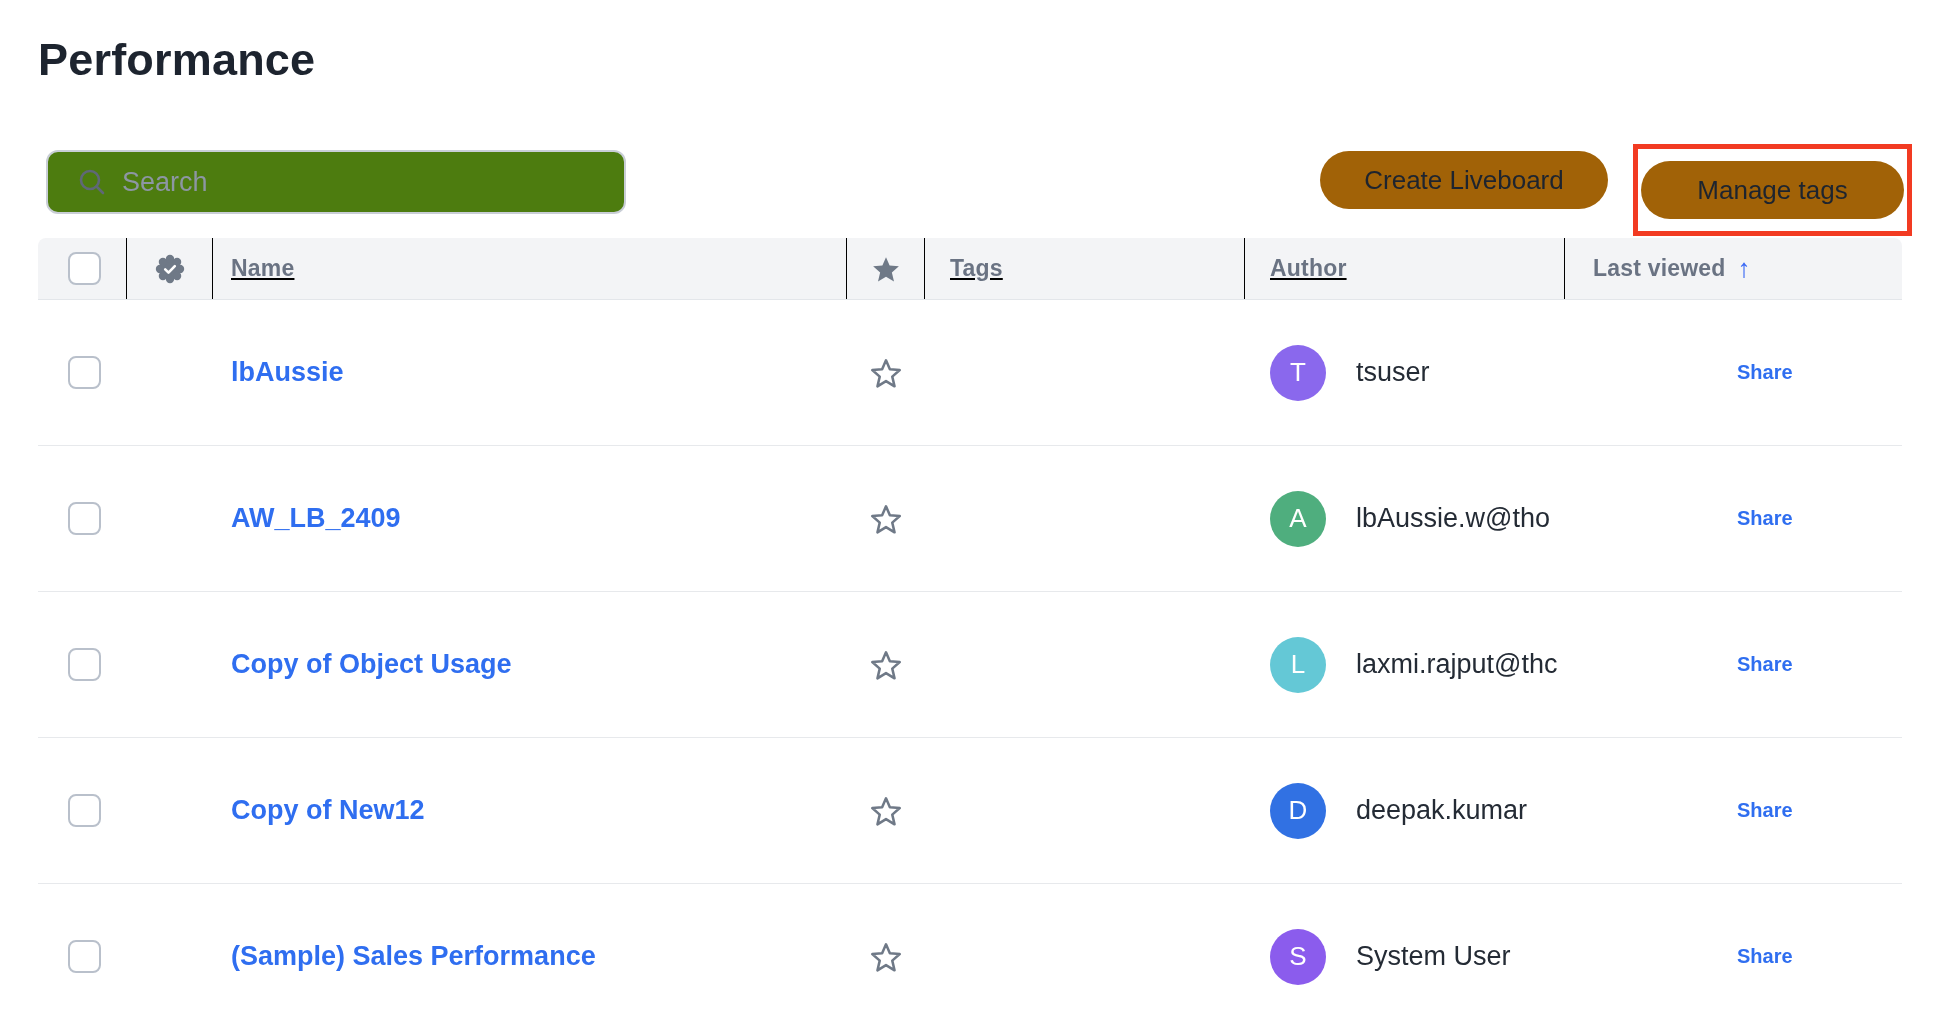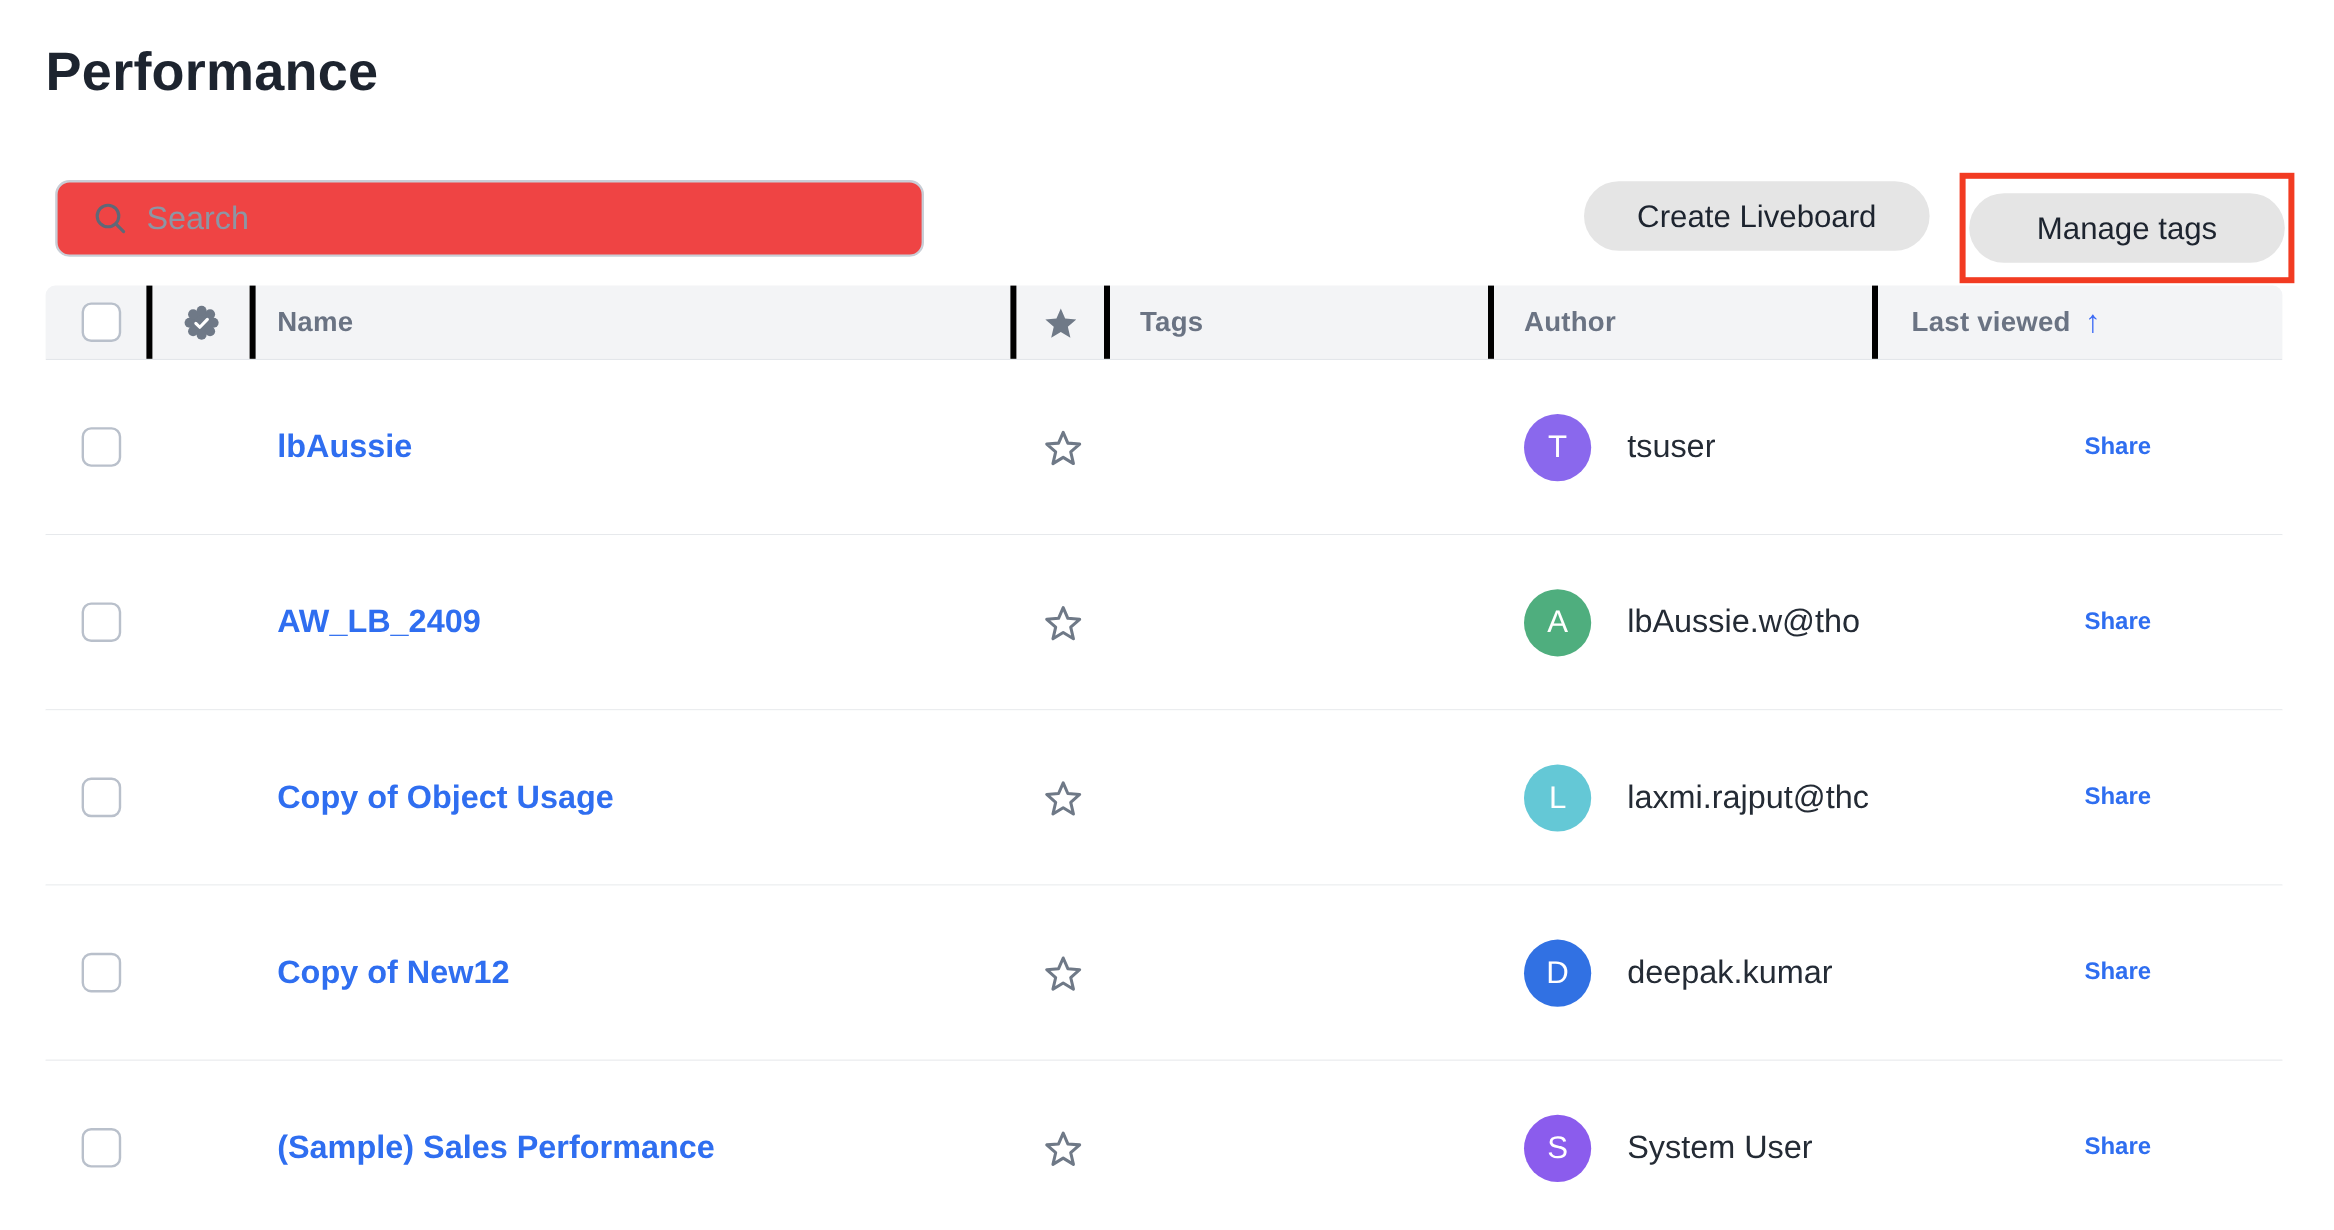--- a/index.html
+++ b/index.html
@@ -5,45 +5,45 @@
   * { margin:0; padding:0; box-sizing:border-box; }
   html,body { width:1945px; height:1025px; background:#ffffff; overflow:hidden;
     font-family:"Liberation Sans","DejaVu Sans",sans-serif; }
   .page { position:relative; width:1945px; height:1025px; }
 
   
   .page-title { position:absolute; left:38px; top:34px; font-size:45px; font-weight:700;
     color:#1d242f; letter-spacing:.2px; }
 
   
-  .search-box { position:absolute; left:46px; top:150px; width:724px; height:64px;
-    border:2px solid #c9ced6; border-radius:12px; background:#ef4444;
+  .search-box { position:absolute; left:46px; top:150px; width:580px; height:64px;
+    border:2px solid #c9ced6; border-radius:12px; background:#4d7c0f;
     display:flex; align-items:center; padding:0 20px; }
   .search-box .mag { flex:0 0 auto; margin:0 14px 0 8px; display:block; }
   .search-box input { border:none; outline:none; flex:1; font-size:27px; color:#1d242f;
     font-family:"Liberation Sans","DejaVu Sans",sans-serif; background:transparent; }
   .search-box input::placeholder { color:#8d96a4; }
 
-  .pill { border:none; cursor:pointer; background:#e5e5e5; color:#1d242f;
+  .pill { border:none; cursor:pointer; background:#a16207; color:#1d242f;
     font-size:26px; font-weight:500; height:58px; border-radius:29px;
     font-family:"Liberation Sans","DejaVu Sans",sans-serif; display:flex;
     align-items:center; justify-content:center; }
   .create-btn { position:absolute; left:1320px; top:151px; width:288px; }
   .highlight-box { position:absolute; left:1633px; top:144px; width:279px; height:92px;
     border:5px solid #f23b22; display:flex; align-items:center; justify-content:center; }
   .manage-btn { width:263px; }
 
   
   .table { position:absolute; left:38px; top:238px; width:1864px; }
   .grid-row { display:grid; grid-template-columns:89px 86px 634px 78px 320px 320px 337px;
     align-items:center; }
   .thead { height:62px; background:#f3f4f6; border-radius:8px 8px 0 0;
     border-bottom:1px solid #e3e6ea; }
   .thead .cell { height:100%; display:flex; align-items:center; }
-  .thead .cell.divider { border-right:5px solid #000000; }
+  .thead .cell.divider { border-right:1px solid #000000;text-decoration:underline; }
   .th-label { font-size:23px; font-weight:700; color:#6a7383; letter-spacing:.2px; }
   .c-check { padding-left:30px; }
   .c-badge { justify-content:center; }
   .c-name  { padding-left:18px; }
   .c-star  { justify-content:center; }
   .c-tags  { padding-left:25px; }
   .c-author{ padding-left:25px; }
   .c-last  { padding-left:28px; }
   .sort-arrow { color:#3b6af5; font-size:26px; margin-left:12px; font-weight:400; }
 

